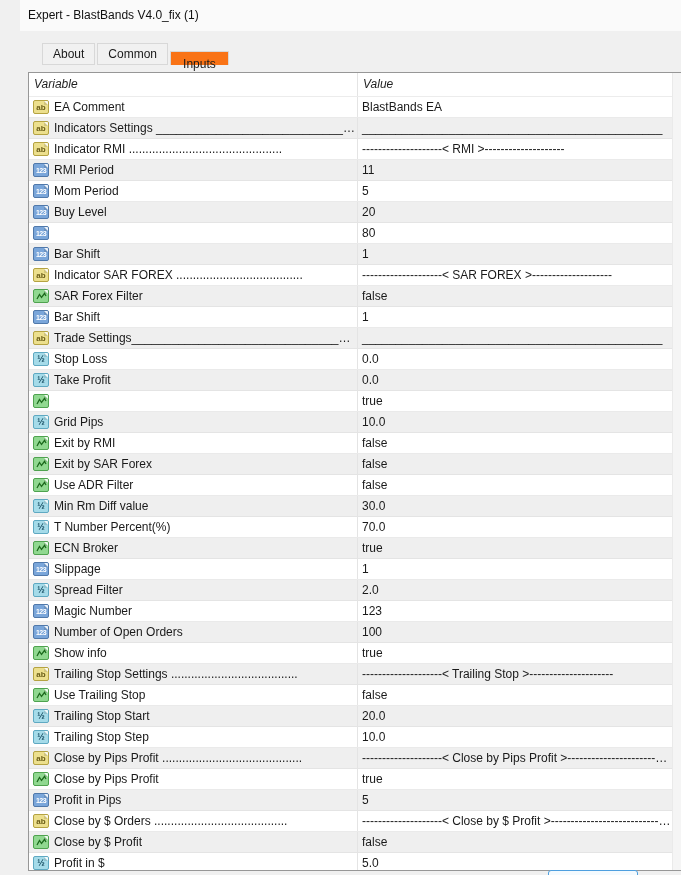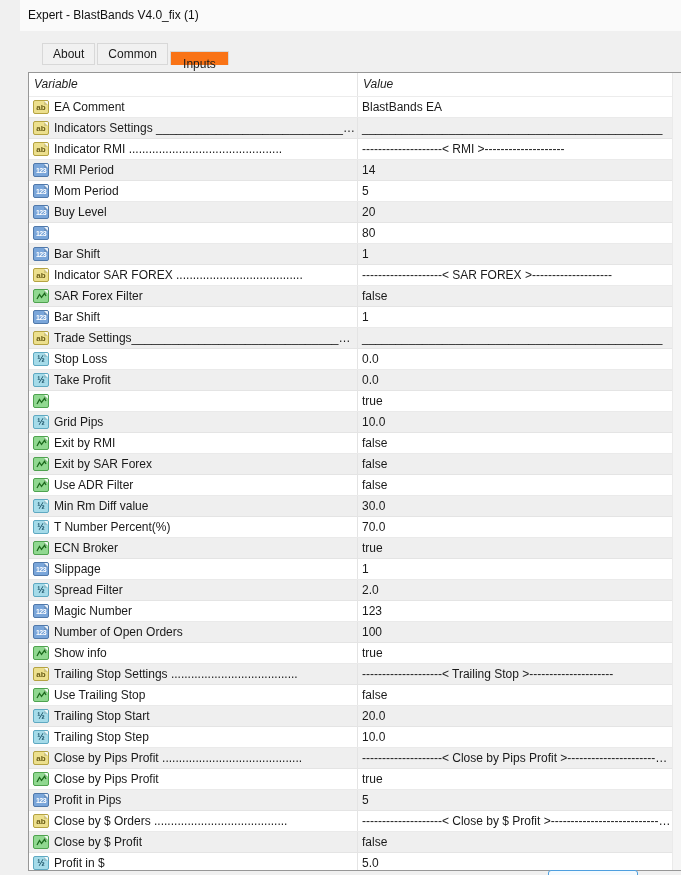--- a/index.html
+++ b/index.html
@@ -177,21 +177,21 @@
     <div class="cell-val">--------------------&lt; RMI &gt;--------------------</div>
   </div>
         <div class="row alt">
     <div class="cell-var">
       <span class="icon icon-integer">
         <span class="icon-glyph">123</span>
 
       </span>
       <span class="var-label">RMI Period</span>
     </div>
-    <div class="cell-val">14</div>
+    <div class="cell-val">11</div>
   </div>
         <div class="row">
     <div class="cell-var">
       <span class="icon icon-integer">
         <span class="icon-glyph">123</span>
 
       </span>
       <span class="var-label">Mom Period</span>
     </div>
     <div class="cell-val">5</div>

